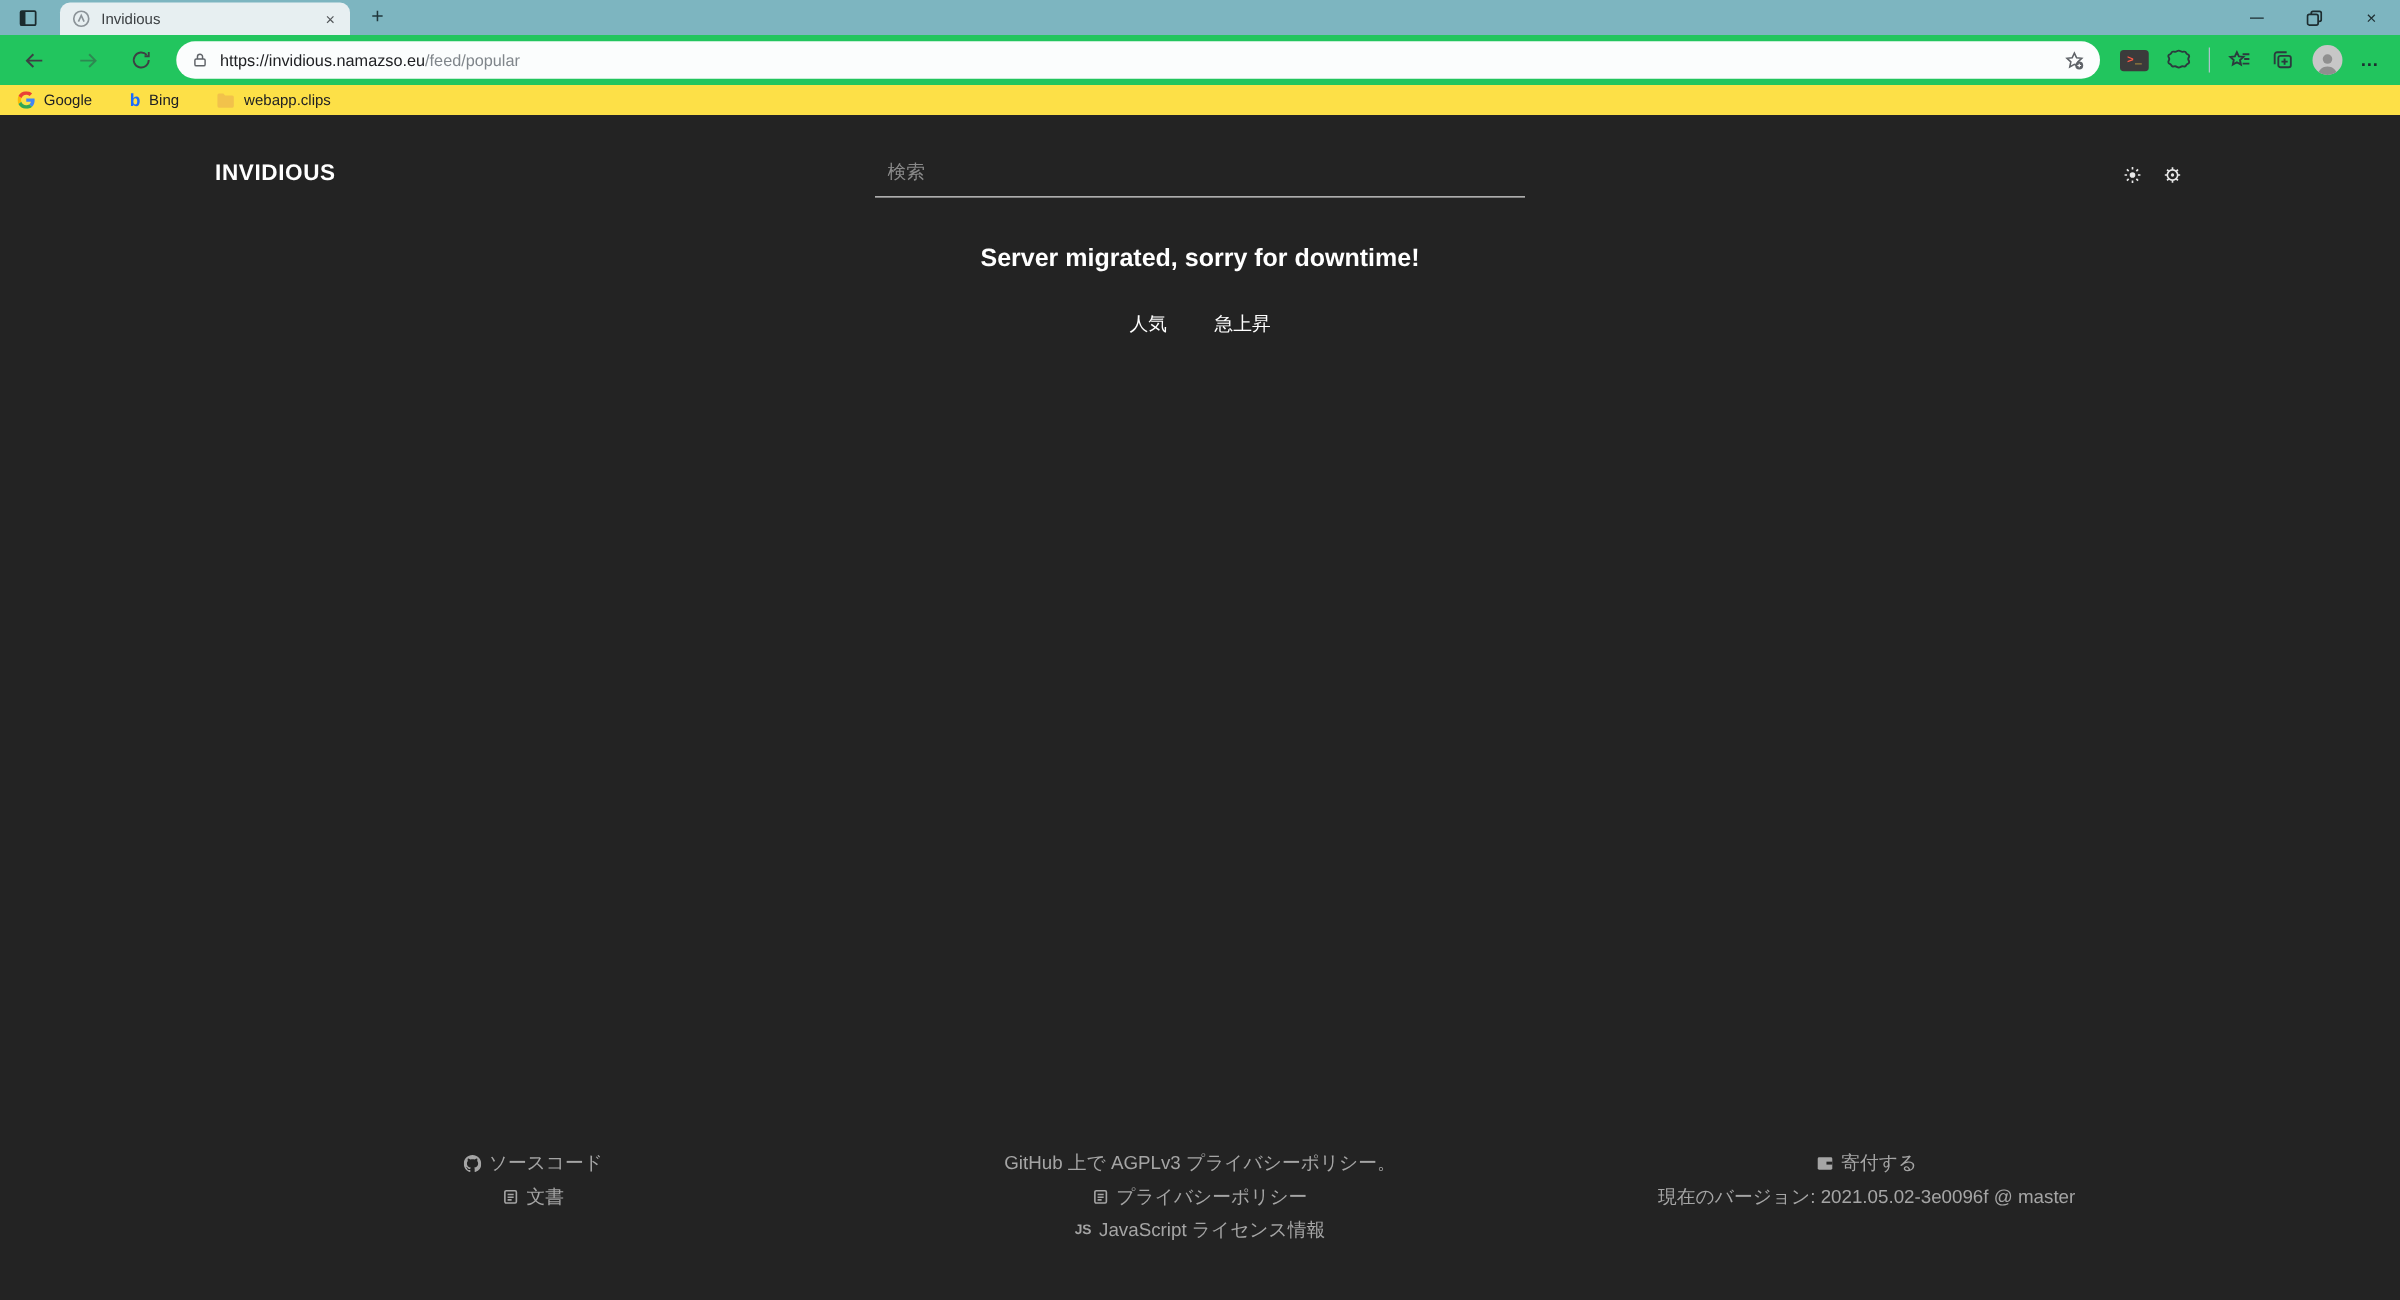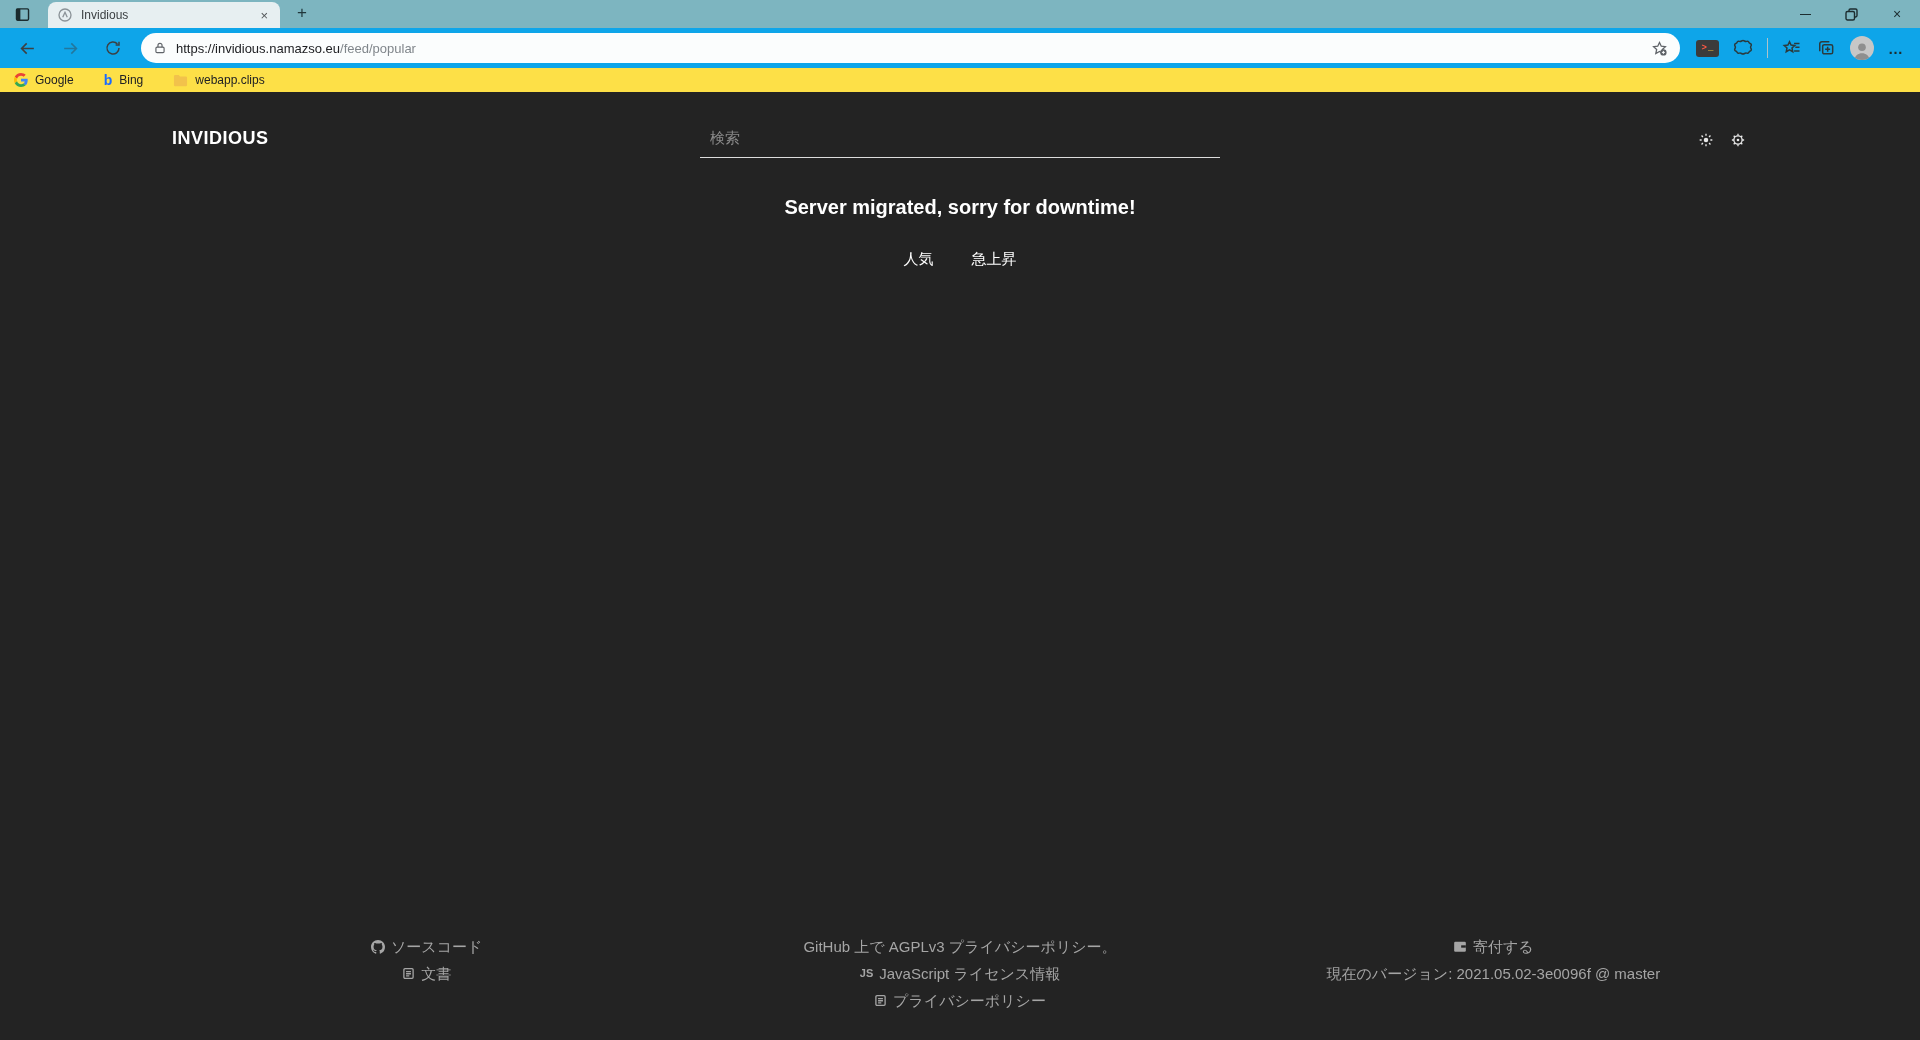--- a/index.html
+++ b/index.html
@@ -15,21 +15,21 @@
   .tab-fav { width:16px; height:16px; flex:0 0 auto; }
   .tab-title { flex:1; font-size:12px; color:#3c4043; white-space:nowrap; overflow:hidden; }
   .tab-close { font-size:13px; color:#53575a; line-height:1; padding:1px 3px; cursor:pointer; }
   .newtab { margin-left:10px; margin-bottom:3px; font-size:17px; color:#20373c;
     width:24px; height:24px; display:flex; align-items:center; justify-content:center; cursor:pointer; }
   .wincontrols { position:absolute; right:0; top:0; height:28px; display:flex; }
   .winbtn { width:46px; height:28px; display:flex; align-items:center; justify-content:center;
     color:#1d2d30; font-size:14px; cursor:pointer; }
   .min-line { display:block; width:11px; height:0; border-top:1.5px solid #1d2d30; }
 
-  .toolbar { height:40px; background:#0ea5e9; display:flex; align-items:center; padding:16px 12px; }
+  .toolbar { height:40px; background:#22c55e; display:flex; align-items:center; padding:16px 12px; }
   .navbtn { width:30px; height:30px; display:flex; align-items:center; justify-content:center;
     margin-right:13px; cursor:pointer; }
   .navbtn.disabled { opacity:.45; }
   .addressbar { flex:1; height:30px; background:#fbfdfd; border-radius:15px; margin:0 8px 0 0;
     display:flex; align-items:center; padding:0 12px; gap:9px; cursor:text; }
   .url { font-size:13px; white-space:nowrap; }
   .url .domain { color:#202124; }
   .url .path { color:#80868b; }
   .addr-spacer { flex:1; }
   .cluster { display:flex; align-items:center; gap:14px; padding:0 4px 0 8px; }
@@ -59,21 +59,21 @@
     font-family:"Liberation Sans", sans-serif; }
   .search-wrap input::placeholder { color:#8a8a8a; }
   .header-icons { position:absolute; right:174px; top:40px; display:flex; gap:16px; }
   .header-icons .iconbtn { width:16px; height:16px; }
   .heading { position:absolute; top:104px; width:100%; text-align:center;
     font-size:20px; font-weight:bold; color:#fff; }
   .feed-tabs { position:absolute; top:158px; width:100%; display:flex;
     justify-content:center; gap:38px; }
   .feed-tab { font-size:15px; color:#fff; cursor:pointer; }
 
-  .footer { position:absolute; left:160px; bottom:0; width:1600px; display:flex;
+  .footer { position:absolute; left:160px; bottom:16px; width:1600px; display:flex;
     align-items:flex-start; padding-bottom:26px; color:#a5a5a5; font-size:15px; }
   .fcol { flex:1; text-align:center; }
   .frow { line-height:27px; display:flex; align-items:center; justify-content:center; gap:6px;
     white-space:nowrap; }
   .frow.link { cursor:pointer; }
   .js-badge { font-weight:bold; font-size:11px; color:#a5a5a5; }
   svg { display:block; }
 </style>
 </head>
 <body>
@@ -269,32 +269,32 @@
         </span>
         <span>文書</span>
       </div>
     </div>
 
     <div class="fcol">
       <div class="frow link">
         <span>GitHub 上で AGPLv3 プライバシーポリシー。</span>
       </div>
       <div class="frow link">
-        <span class="js-badge">JS</span>
-        <span>JavaScript ライセンス情報</span>
-      </div>
-      <div class="frow link">
         <span>
           <svg width="13" height="13" viewBox="0 0 24 24" fill="none" stroke="#a5a5a5" stroke-width="2.4">
             <rect x="3.5" y="3" width="17" height="18" rx="2"></rect>
             <path d="M7.5 8.5h9M7.5 12.5h9M7.5 16.5h6"></path>
           </svg>
         </span>
         <span>プライバシーポリシー</span>
       </div>
+      <div class="frow link">
+        <span class="js-badge">JS</span>
+        <span>JavaScript ライセンス情報</span>
+      </div>
     </div>
 
     <div class="fcol">
       <div class="frow link">
         <span>
           <svg width="14" height="13" viewBox="0 0 24 22" fill="#a5a5a5">
             <path d="M2 5a2 2 0 0 1 2-2h16a2 2 0 0 1 2 2v13a2 2 0 0 1-2 2H4a2 2 0 0 1-2-2z"></path>
             <rect x="14" y="9" width="8" height="4" fill="#232323"></rect>
           </svg>
         </span>

